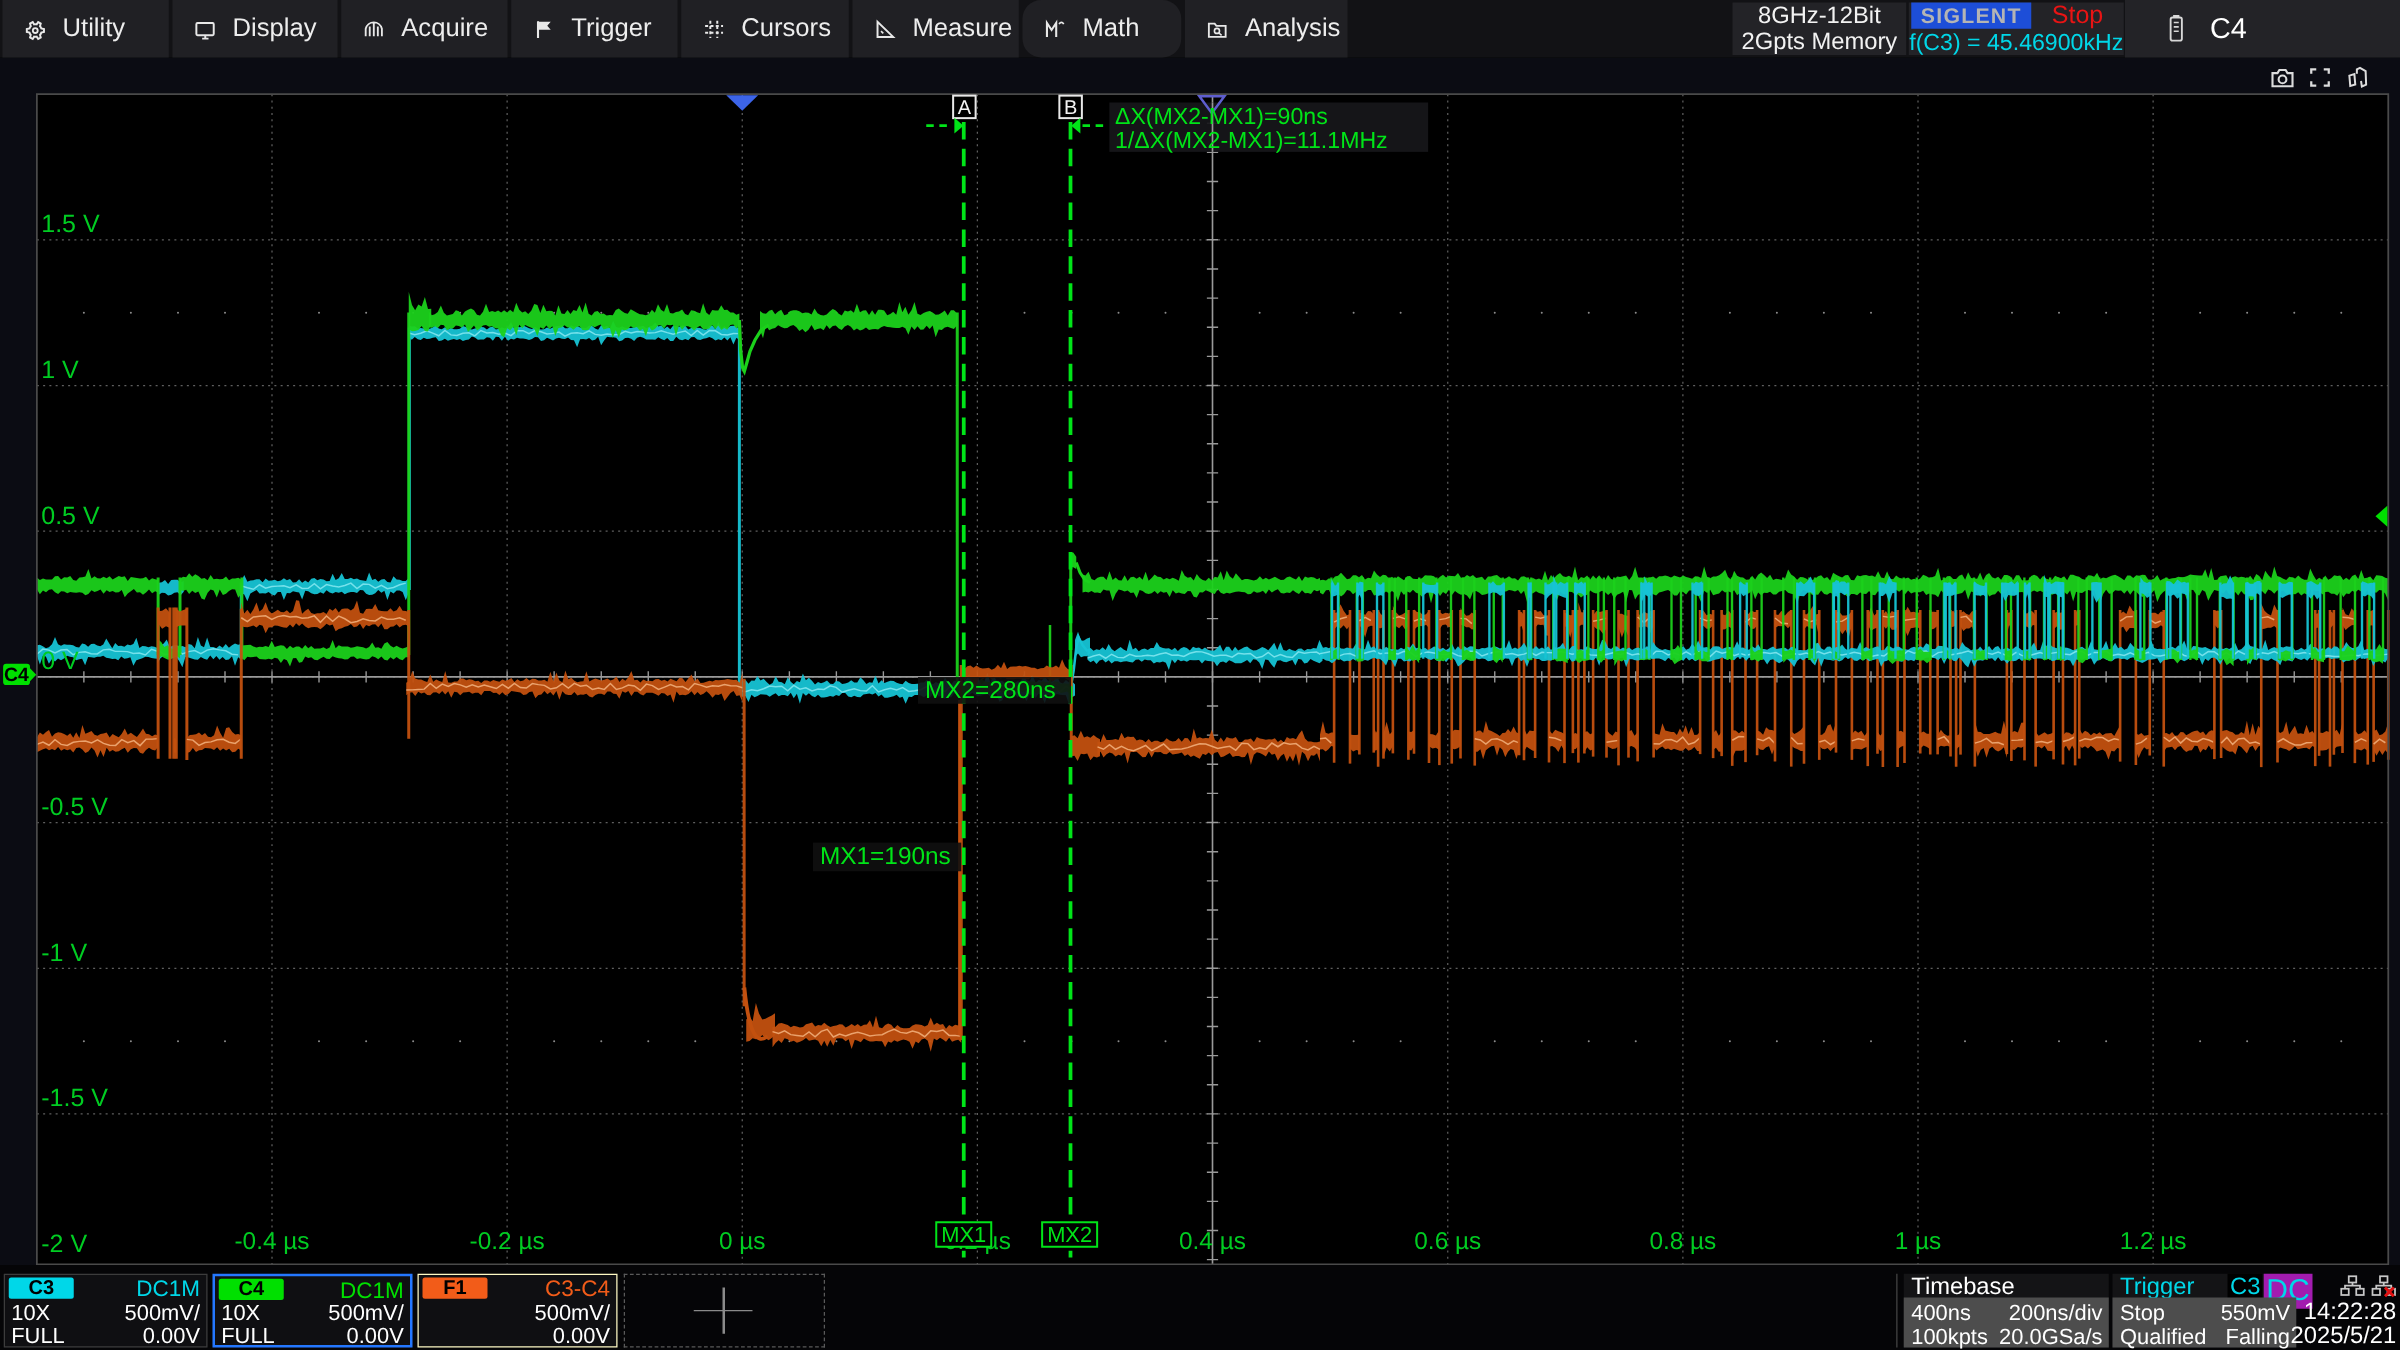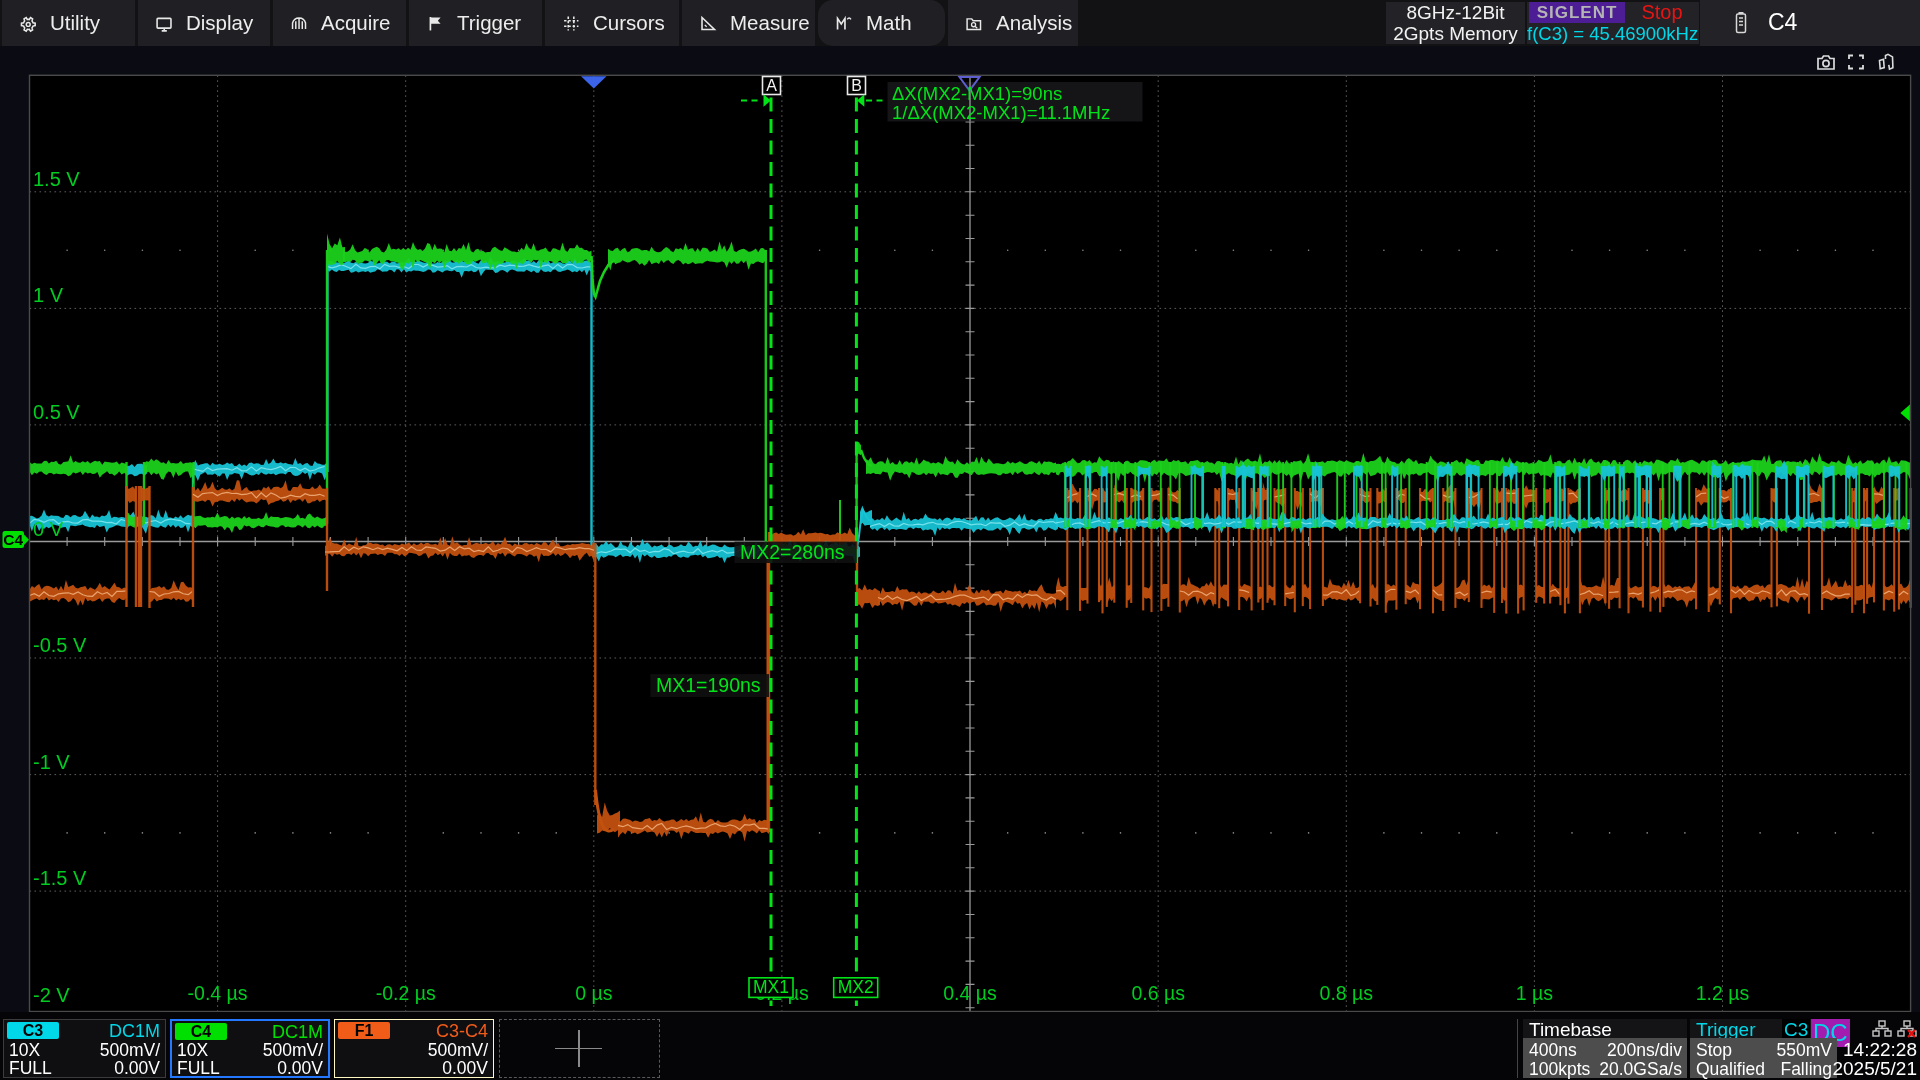--- a/index.html
+++ b/index.html
@@ -623,23 +623,23 @@
         <circle cx="12.5" cy="14.8" r="2.2" fill="none" stroke="#e8e8e8" stroke-width="1.4"></circle>
         <path d="M14 16.4 l2.5 2.3" stroke="#e8e8e8" stroke-width="1.4"></path>
       </svg>
       <span style="position:absolute;left:48px;top:11px;font-size:20.5px;color:#ededed;">Analysis</span>
     </div>
 <div class="abs" style="left:1386px;top:2px;width:139px;height:42px;background:#232327;text-align:center">
 <div style="font-size:19px;color:#f2f2f2;line-height:21px">8GHz-12Bit</div>
 <div style="font-size:19px;color:#f2f2f2;line-height:21px">2Gpts Memory</div>
     </div>
 <div class="abs" style="left:1527px;top:2px;width:172px;height:42px;background:#232327">
-<div class="abs" style="left:2px;top:0;width:96px;height:21px;background:#4c1d95;text-align:center;font-size:17px;font-weight:bold;letter-spacing:1px;color:#b4b4b4;line-height:21px">SIGLENT</div>
+<div class="abs" style="left:2px;top:0;width:96px;height:21px;background:#1d4ed8;text-align:center;font-size:17px;font-weight:bold;letter-spacing:1px;color:#b4b4b4;line-height:21px">SIGLENT</div>
 <div class="abs" style="left:100px;top:0;width:70px;height:21px;text-align:center;font-size:20px;color:#e81414;line-height:21px">Stop</div>
-<div class="abs" style="left:0;top:21px;width:172px;height:21px;font-size:18.5px;color:#00d7e8;line-height:22px;white-space:nowrap">f(C3) = 45.46900kHz</div>
+<div class="abs" style="left:0;top:21px;width:172px;height:21px;text-align:center;font-size:18.5px;color:#00d7e8;line-height:22px;white-space:nowrap">f(C3) = 45.46900kHz</div>
     </div>
 <div class="abs" style="left:1700px;top:0;width:220px;height:46px;background:#232327">
 <svg width="12" height="24" viewBox="0 0 12 24" style="position:absolute;left:35px;top:11px">
         <rect x="1.5" y="3" width="9" height="18.5" rx="1.5" fill="none" stroke="#d8d8d8" stroke-width="1.5"></rect>
         <rect x="3.5" y="1" width="5" height="2" fill="#d8d8d8"></rect>
         <path d="M4 7 h4 M4 10.5 h4 M4 14 h4" stroke="#d8d8d8" stroke-width="1.3"></path>
       </svg>
 <span class="abs" style="left:68px;top:9px;font-size:23px;color:#fff">C4</span>
     </div>
 </div>

